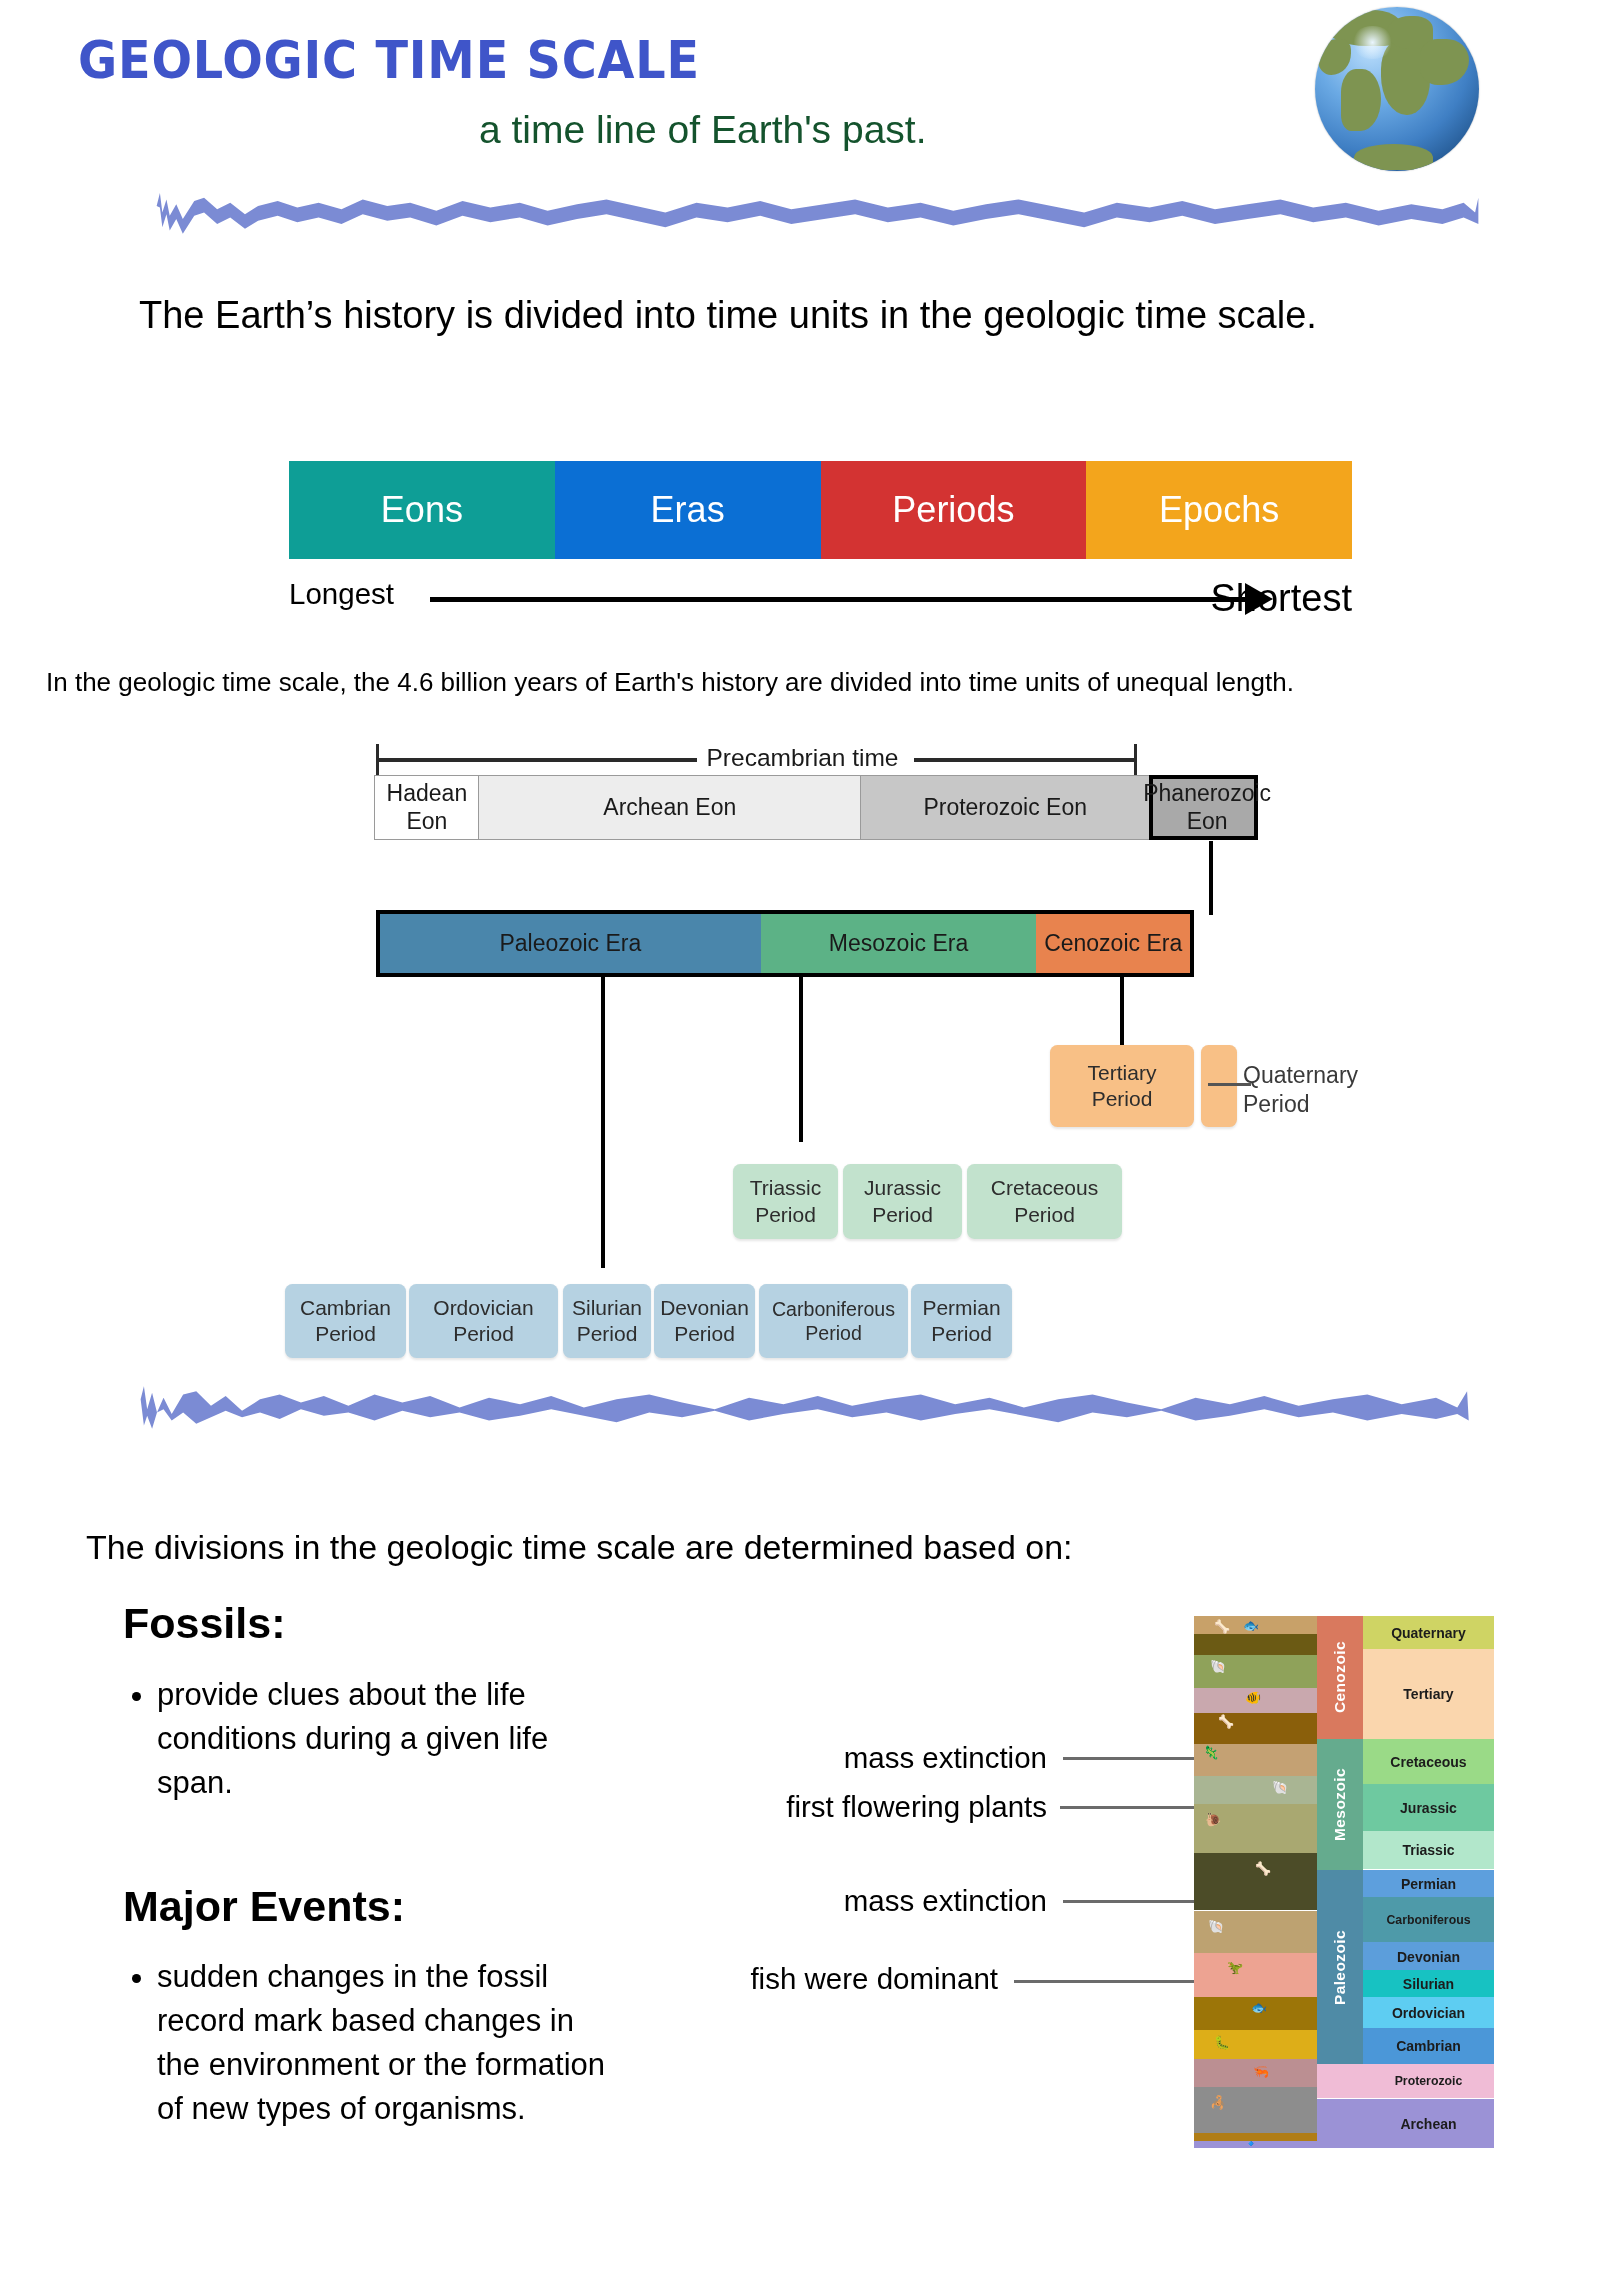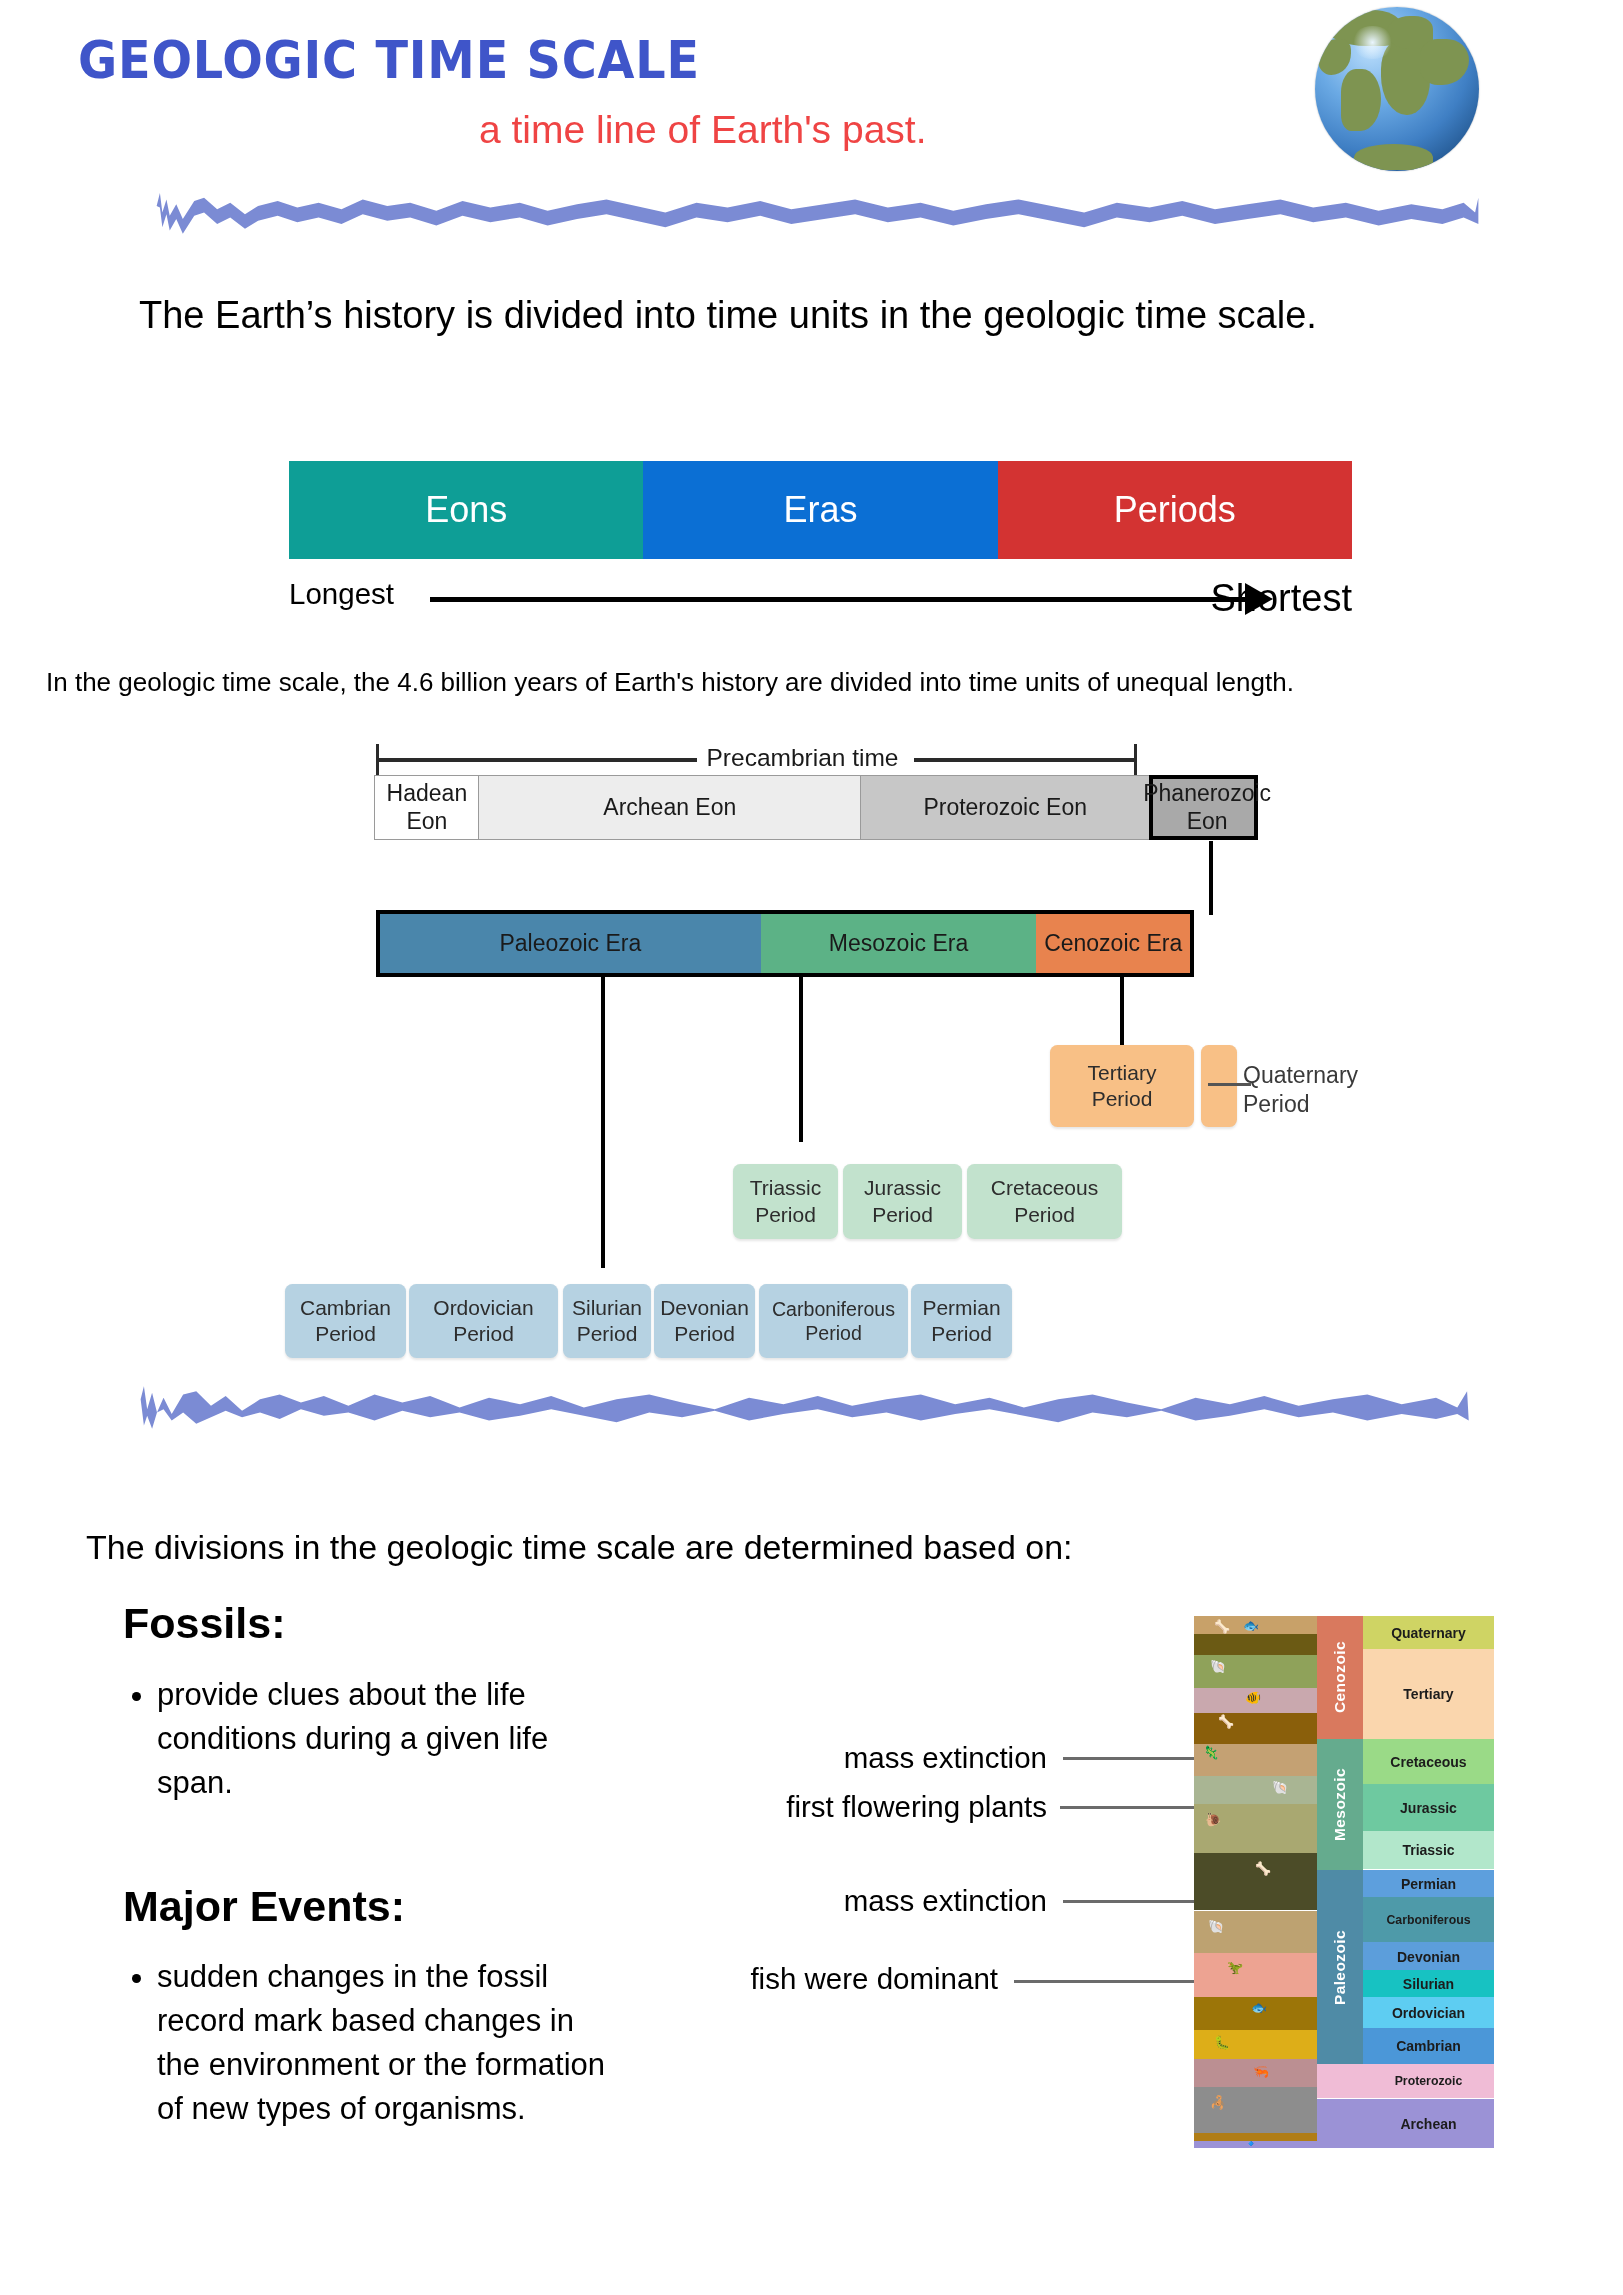--- a/index.html
+++ b/index.html
@@ -8,21 +8,21 @@
     font-family:"Liberation Sans","DejaVu Sans",sans-serif;color:#000;
   }
   .abs{position:absolute;}
 
   
   #title{
     left:78px;top:31px;font-size:51px;font-weight:bold;color:#3f55c9;
     letter-spacing:0.8px;font-family:"DejaVu Sans Condensed","Liberation Sans",sans-serif;
     transform:scaleX(1.04);transform-origin:left center;
   }
-  #subtitle{left:479px;top:108px;font-size:39px;color:#ef4444;}
+  #subtitle{left:479px;top:108px;font-size:39px;color:#14532d;}
 
   #globe{left:1315px;top:6.5px;width:164px;height:164px;border-radius:50%;
     background:
       radial-gradient(circle at 34% 26%, #b8dcfb 0%, #6aa9e4 34%, #3f7fc4 62%, #1d4f86 88%, #123a66 100%);
     overflow:hidden;box-shadow:0 0 1.6px rgba(0,0,0,.35);}
   #globe .land{position:absolute;background:#7e9451;}
   .l1{left:6%;top:2%;width:46%;height:22%;border-radius:48% 40% 22% 60%;}
   .l2{left:2%;top:20%;width:20%;height:22%;border-radius:58% 30% 60% 40%;}
   .l3{left:16%;top:38%;width:24%;height:38%;border-radius:44% 56% 60% 30%;}
   .l4{left:40%;top:20%;width:30%;height:46%;border-radius:40% 46% 46% 52%;}
@@ -138,20 +138,23 @@
 
 <div class="abs" id="unitbar">
   <div class="cell" style="background: rgb(14, 158, 150);">
       <span>Eons</span>
     </div>
   <div class="cell" style="background: rgb(11, 111, 212);">
       <span>Eras</span>
     </div>
   <div class="cell" style="background: rgb(211, 51, 50);">
       <span>Periods</span>
+    </div>
+  <div class="cell" style="background: rgb(243, 165, 28);">
+      <span>Epochs</span>
     </div>
 </div>
 
 <div class="abs" id="scaleRow">
   <span class="abs" id="lblLongest">Longest</span>
   <div class="abs" id="arrowLine"></div>
   <div class="abs" id="arrowHead"></div>
   <span class="abs" id="lblShortest">Shortest</span>
 </div>
 

